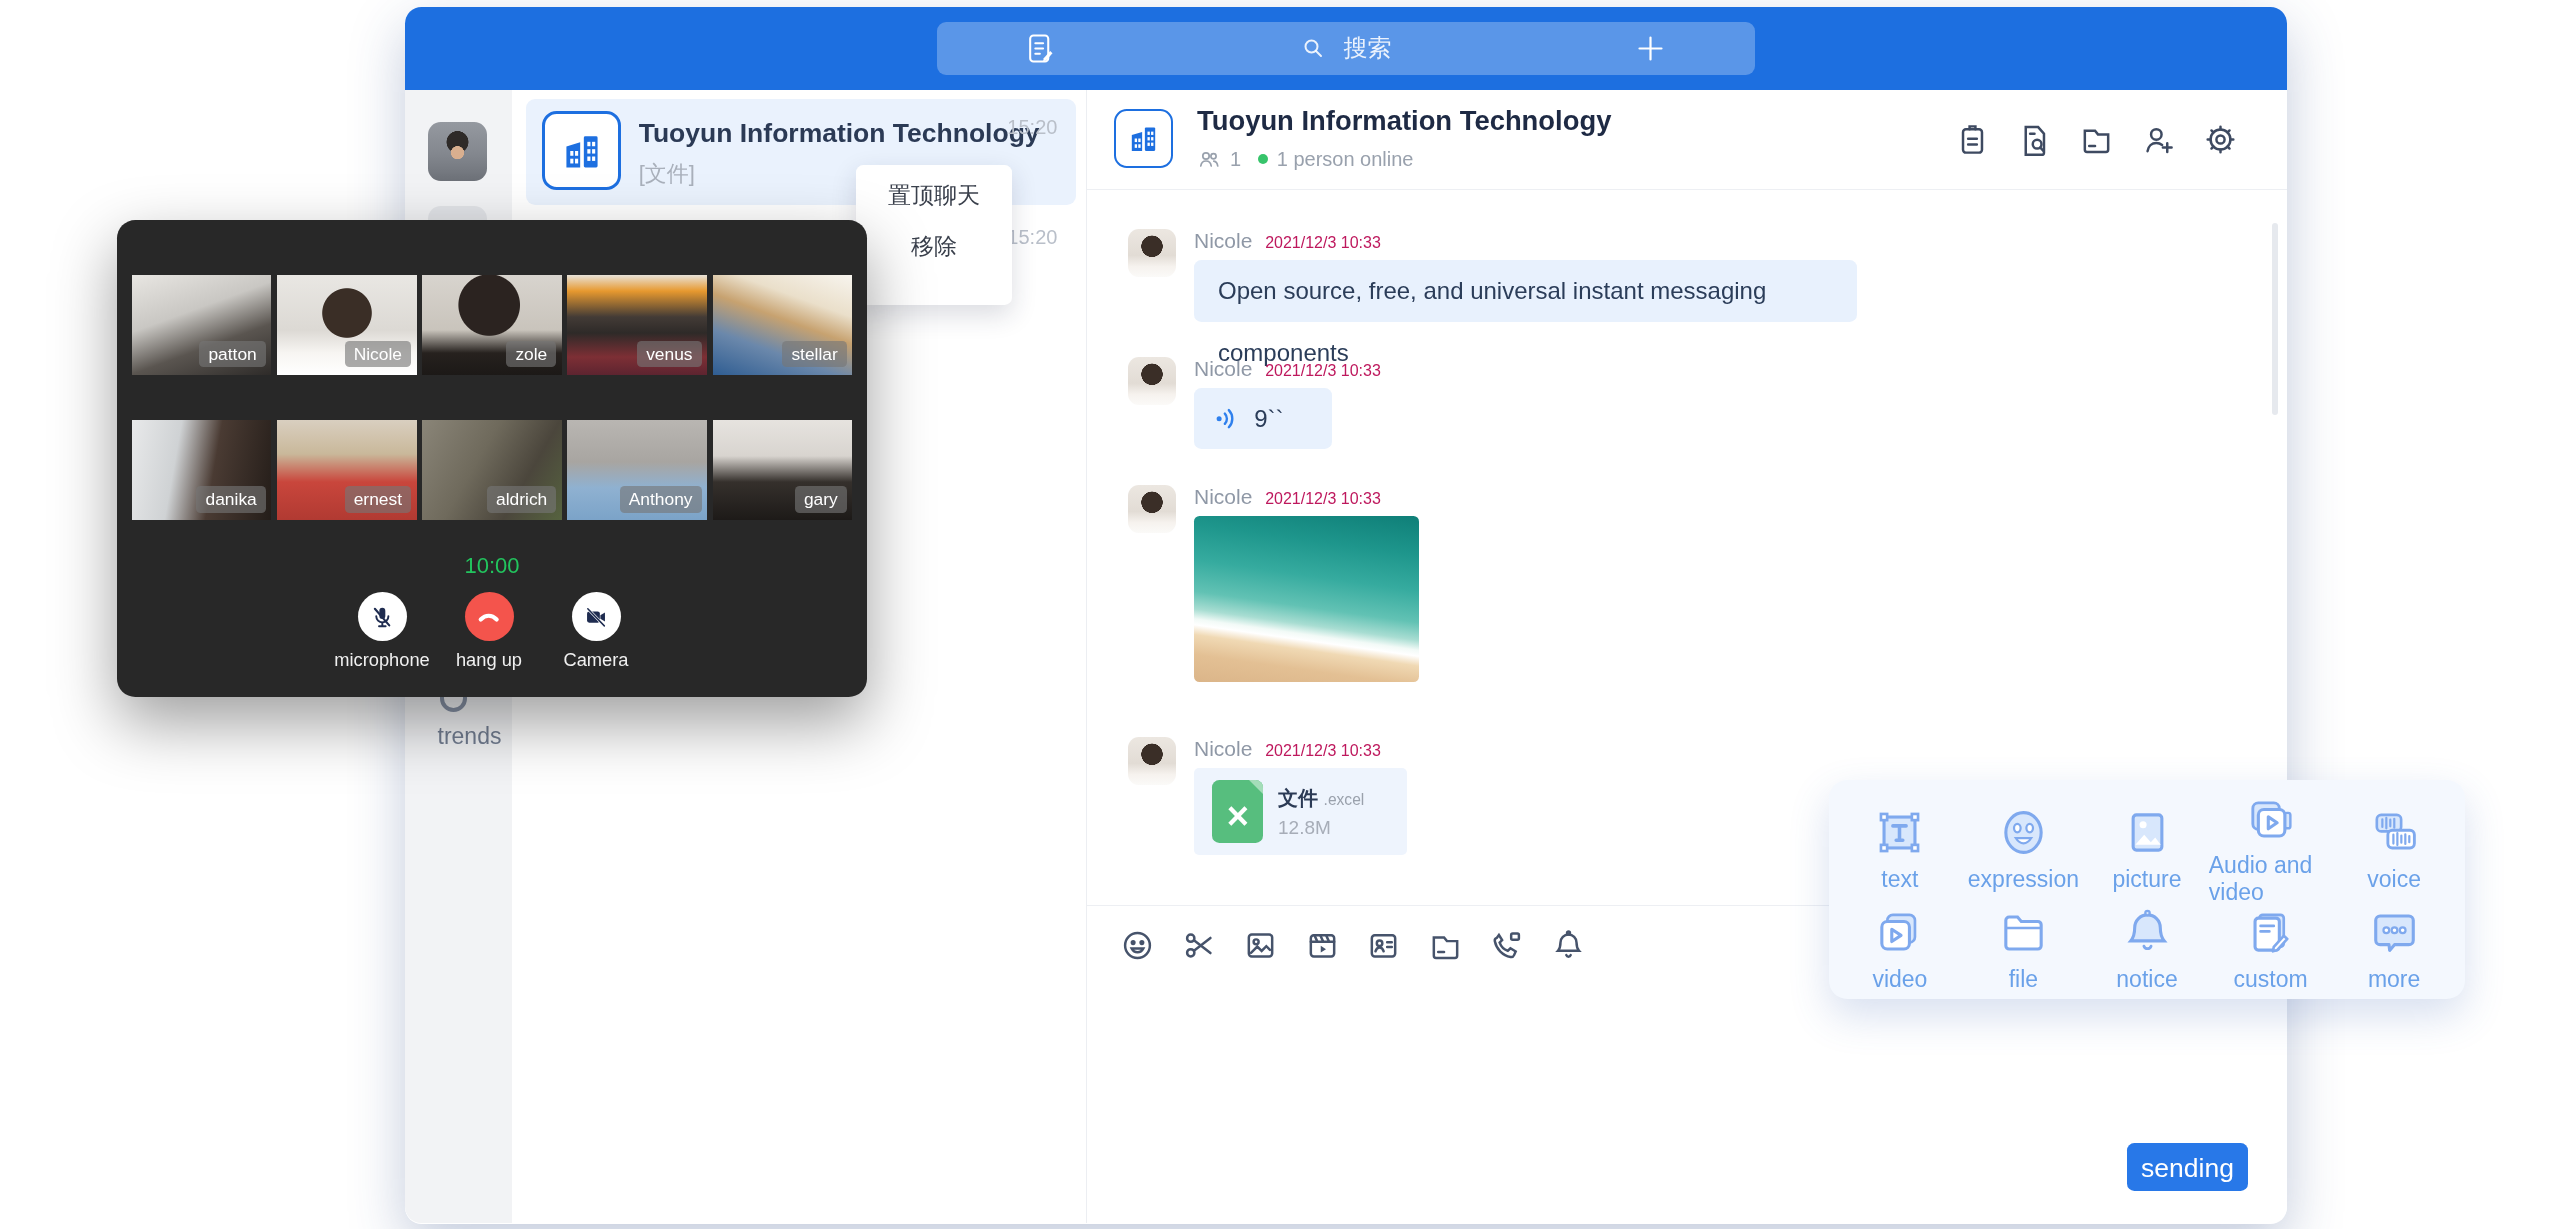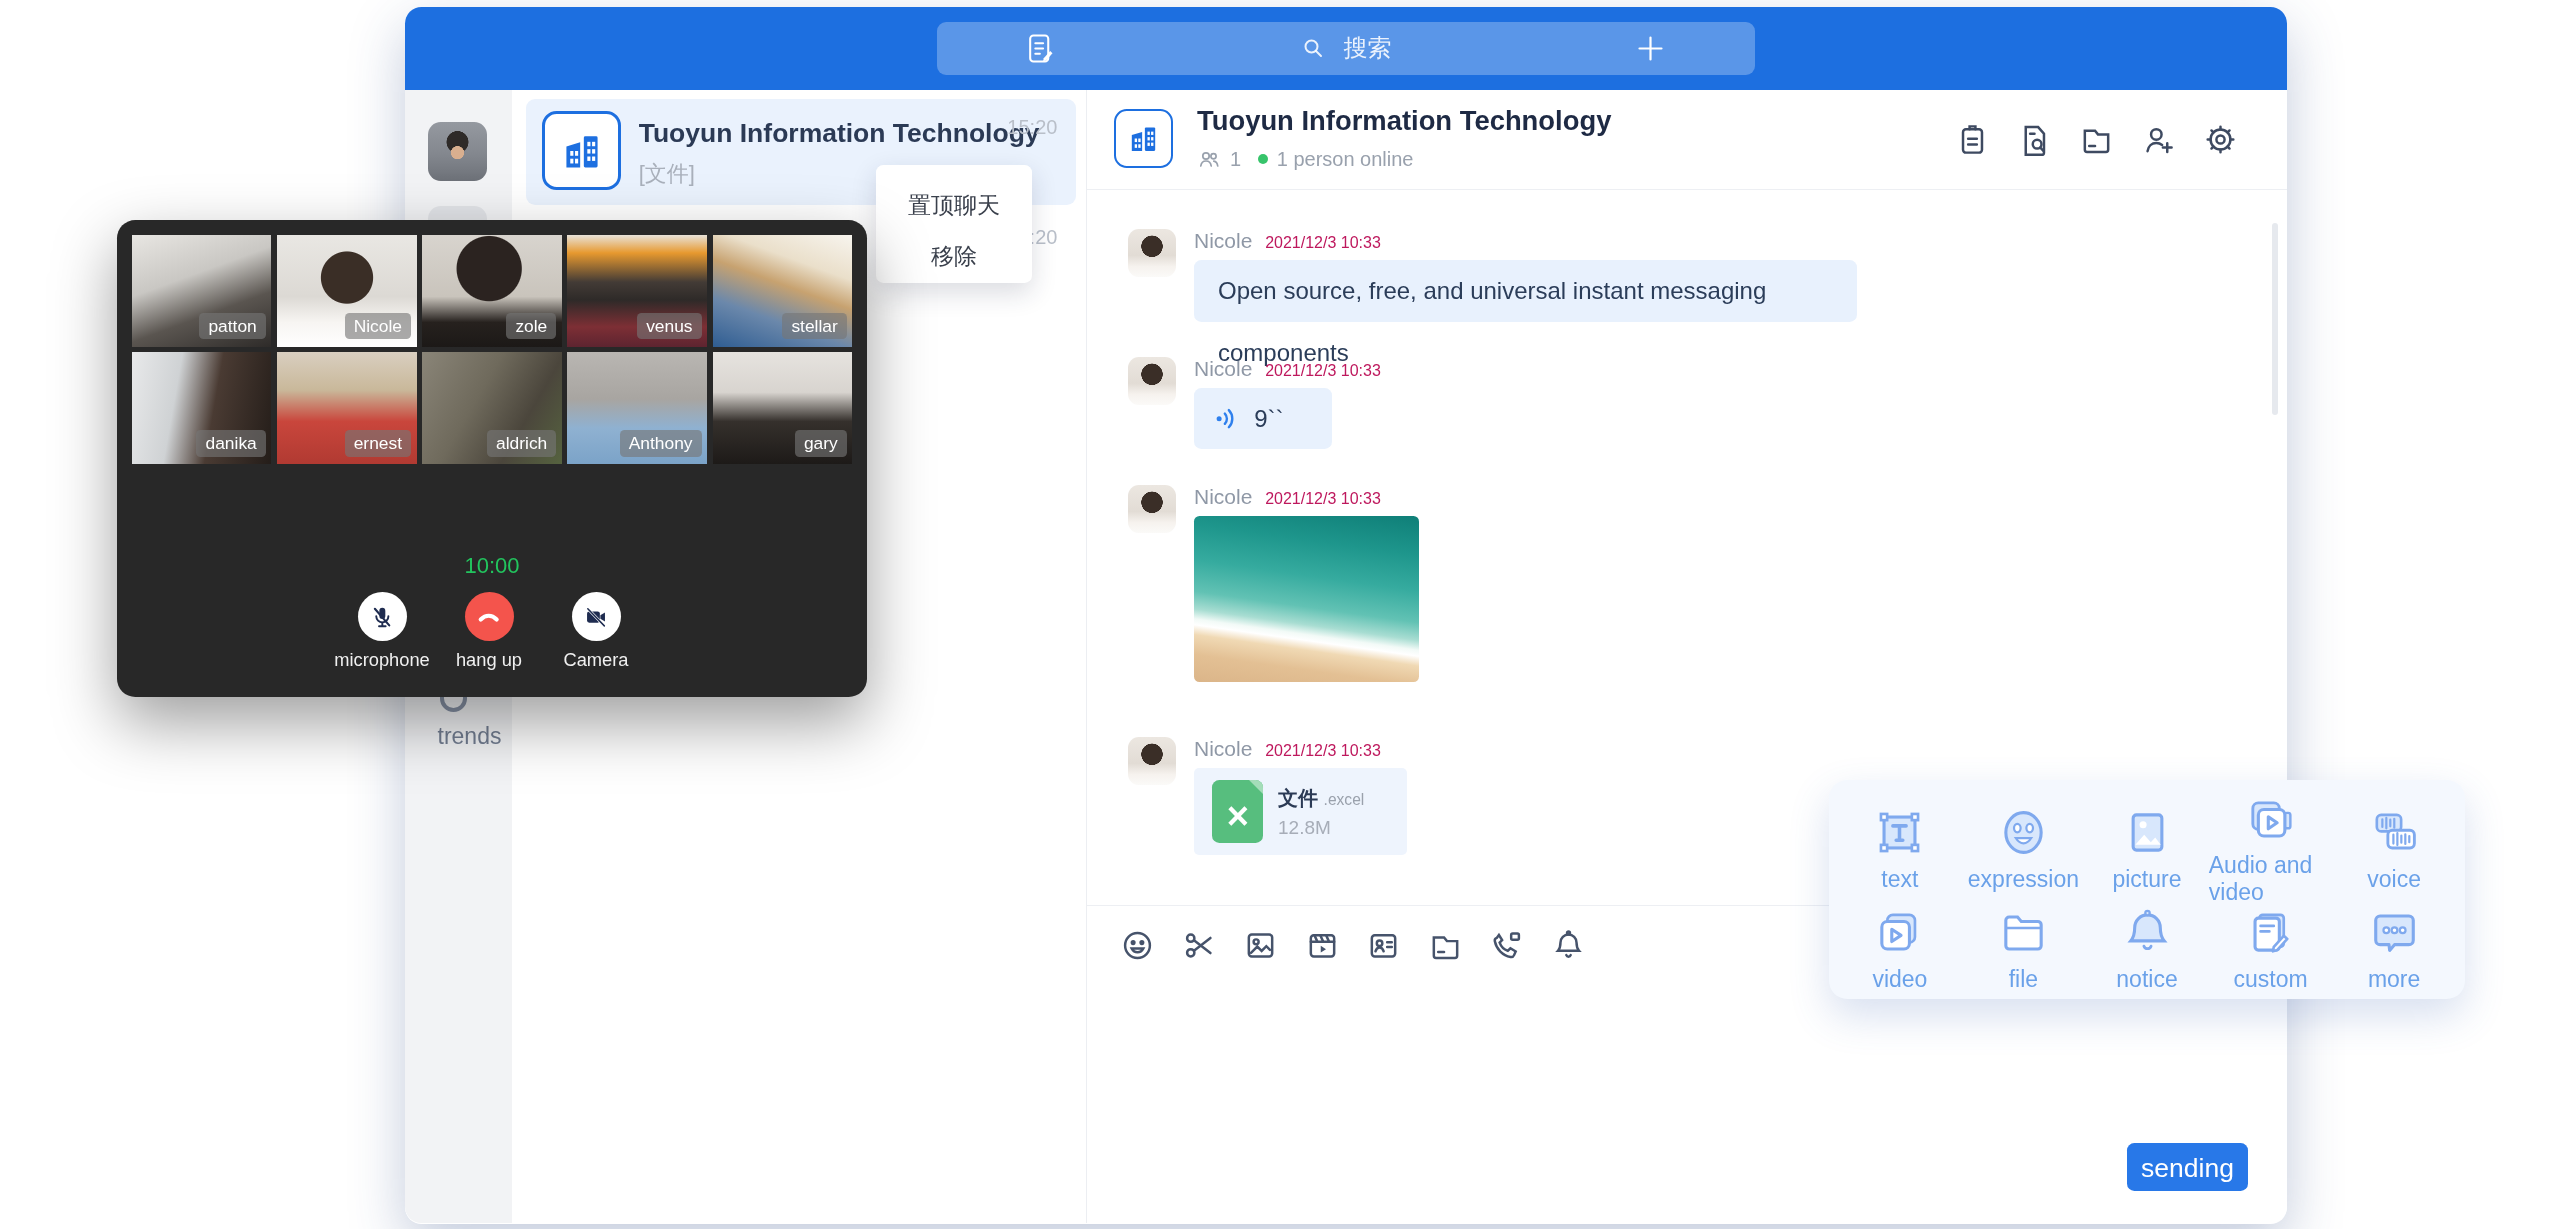--- a/index.html
+++ b/index.html
@@ -78,29 +78,29 @@
   .fsize{position:absolute;left:84px;top:49px;font-size:19px;color:#A7ADB8;}
 
   
   .toolbar{position:absolute;left:0;top:815px;right:0;height:79px;border-top:0.9px solid #EDEFF3;
            display:flex;align-items:center;padding-left:33px;gap:26.5px;}
   .toolbar .tic{width:35px;height:35px;display:flex;align-items:center;justify-content:center;}
   .sendbtn{position:absolute;left:1040px;top:1053px;width:121px;height:48px;border-radius:7.3px;background:#2878E8;
            color:#fff;font-size:26.5px;text-align:center;line-height:48px;border:none;}
 
   
-  .menu{position:absolute;left:876px;top:165px;width:156px;height:118px;background:#fff;border-radius:7.3px;
-        box-shadow:0 9.1px 25.6px rgba(30,40,70,.16);padding-top:15px;}
+  .menu{position:absolute;left:856px;top:165px;width:156px;height:140px;background:#fff;border-radius:7.3px;
+        box-shadow:0 9.1px 25.6px rgba(30,40,70,.16);padding-top:5px;}
   .menu .mi{height:51px;line-height:51px;text-align:center;font-size:23px;color:#3A404C;}
 
   
   .overlay{position:absolute;left:117px;top:220px;width:750px;height:477px;background:#282828;border-radius:18.3px;
            box-shadow:0 25.6px 64px rgba(0,0,0,.38);padding:14.6px;}
   .tiles{display:grid;grid-template-columns:repeat(5,1fr);gap:5.5px;}
-  .tile{position:relative;height:112px;overflow:hidden;}
+  .tile{position:relative;height:100px;overflow:hidden;margin-top:40px;}
   .chip{position:absolute;right:5.5px;bottom:7.3px;background:rgba(118,118,118,.62);color:#fff;font-size:17.4px;
         padding:2.7px 9.1px;border-radius:4.6px;}
   .p0{background:linear-gradient(160deg,#e8e6e2 0%,#c9c7c3 38%,#5a5550 66%,#2e2b29 100%);}
   .p1{background:radial-gradient(circle at 50% 38%, #3a2e26 0 26%, rgba(0,0,0,0) 27%),linear-gradient(180deg,#e9e7e3 0%,#dcd9d4 55%,#f7f5f2 78%,#ffffff 100%);}
   .p2{background:radial-gradient(circle at 48% 30%, #2b2320 0 30%, rgba(0,0,0,0) 31%),linear-gradient(180deg,#d8d4ce 0%,#c9c4bc 55%,#26211e 78%,#1c1917 100%);}
   .p3{background:linear-gradient(180deg,#e8e2d8 0%,#e7992f 16%,#433b36 42%,#2e2a28 58%,#7d2f35 82%,#5d2430 100%);}
   .p4{background:linear-gradient(200deg,#f7f4ee 0%,#eadfca 28%,#c7a270 46%,#6b88ab 70%,#2f5d92 100%);}
   .p5{background:linear-gradient(100deg,#e8e9ea 0%,#cfd2d4 32%,#4a3b33 58%,#241d19 100%);padding-left:27px;}
   .p6{background:linear-gradient(180deg,#d9cfc0 0%,#c9b89a 34%,#c9463c 62%,#b13a32 100%);}
   .p7{background:linear-gradient(120deg,#8a8578 0%,#6f6a5c 40%,#4b463c 70%,#56633f 100%);}

